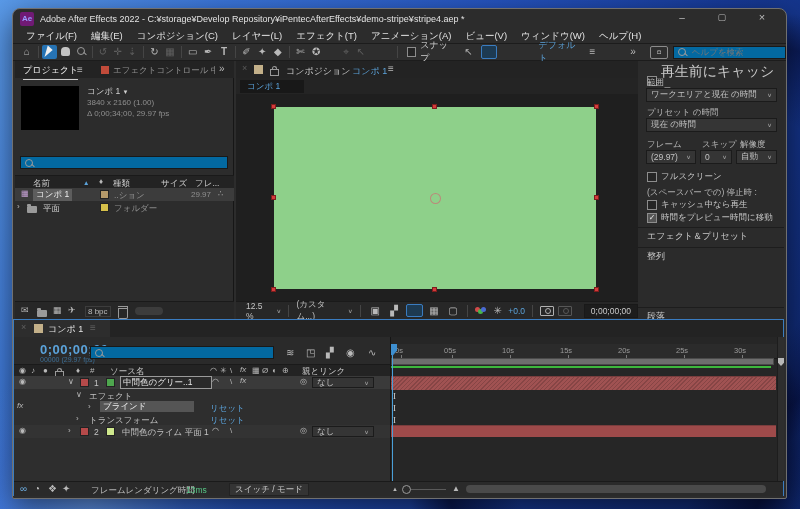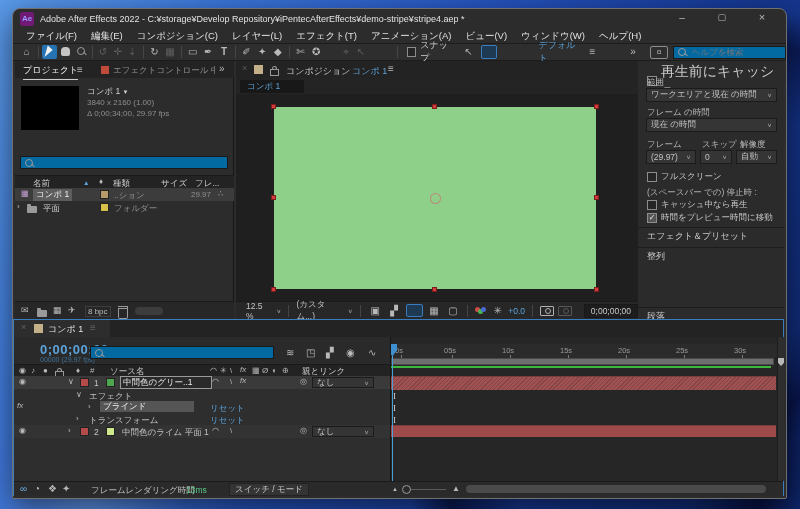--- a/index.html
+++ b/index.html
@@ -253,21 +253,21 @@
   <div class="abs" style="left:625px;top:52px;width:146px;height:258px;background:#2b2b2b">
     <div class="abs" style="left:9px;top:2px;display:flex;align-items:center;gap:4px">
       <span class="cb"></span>
       <span style="font-size:14px;color:#c9c9c9">再生前にキャッシュ</span>
     </div>
     <div class="abs" style="left:9px;top:16px;font-size:8.5px;color:#b9b9b9">範囲</div>
     <div class="dd abs" style="left:8px;top:27px;width:131px;height:14px">
       <span>ワークエリアと現在 の時間</span>
       <span class="caret">∨</span>
     </div>
-    <div class="abs" style="left:9px;top:46px;font-size:8.5px;color:#b9b9b9">フレーム の時間</div>
+    <div class="abs" style="left:9px;top:46px;font-size:8.5px;color:#b9b9b9">プリセット の時間</div>
     <div class="dd abs" style="left:8px;top:57px;width:131px;height:14px">
       <span>現在 の時間</span>
       <span class="caret">∨</span>
     </div>
     <div class="abs" style="left:9px;top:78px;font-size:8.5px;color:#b9b9b9">フレーム</div>
     <div class="abs" style="left:64px;top:78px;font-size:8.5px;color:#b9b9b9">スキップ</div>
     <div class="abs" style="left:102px;top:78px;font-size:8.5px;color:#b9b9b9">解像度</div>
     <div class="dd abs" style="left:8px;top:89px;width:50px;height:14px">
       <span>(29.97)</span>
       <span class="caret">∨</span>

